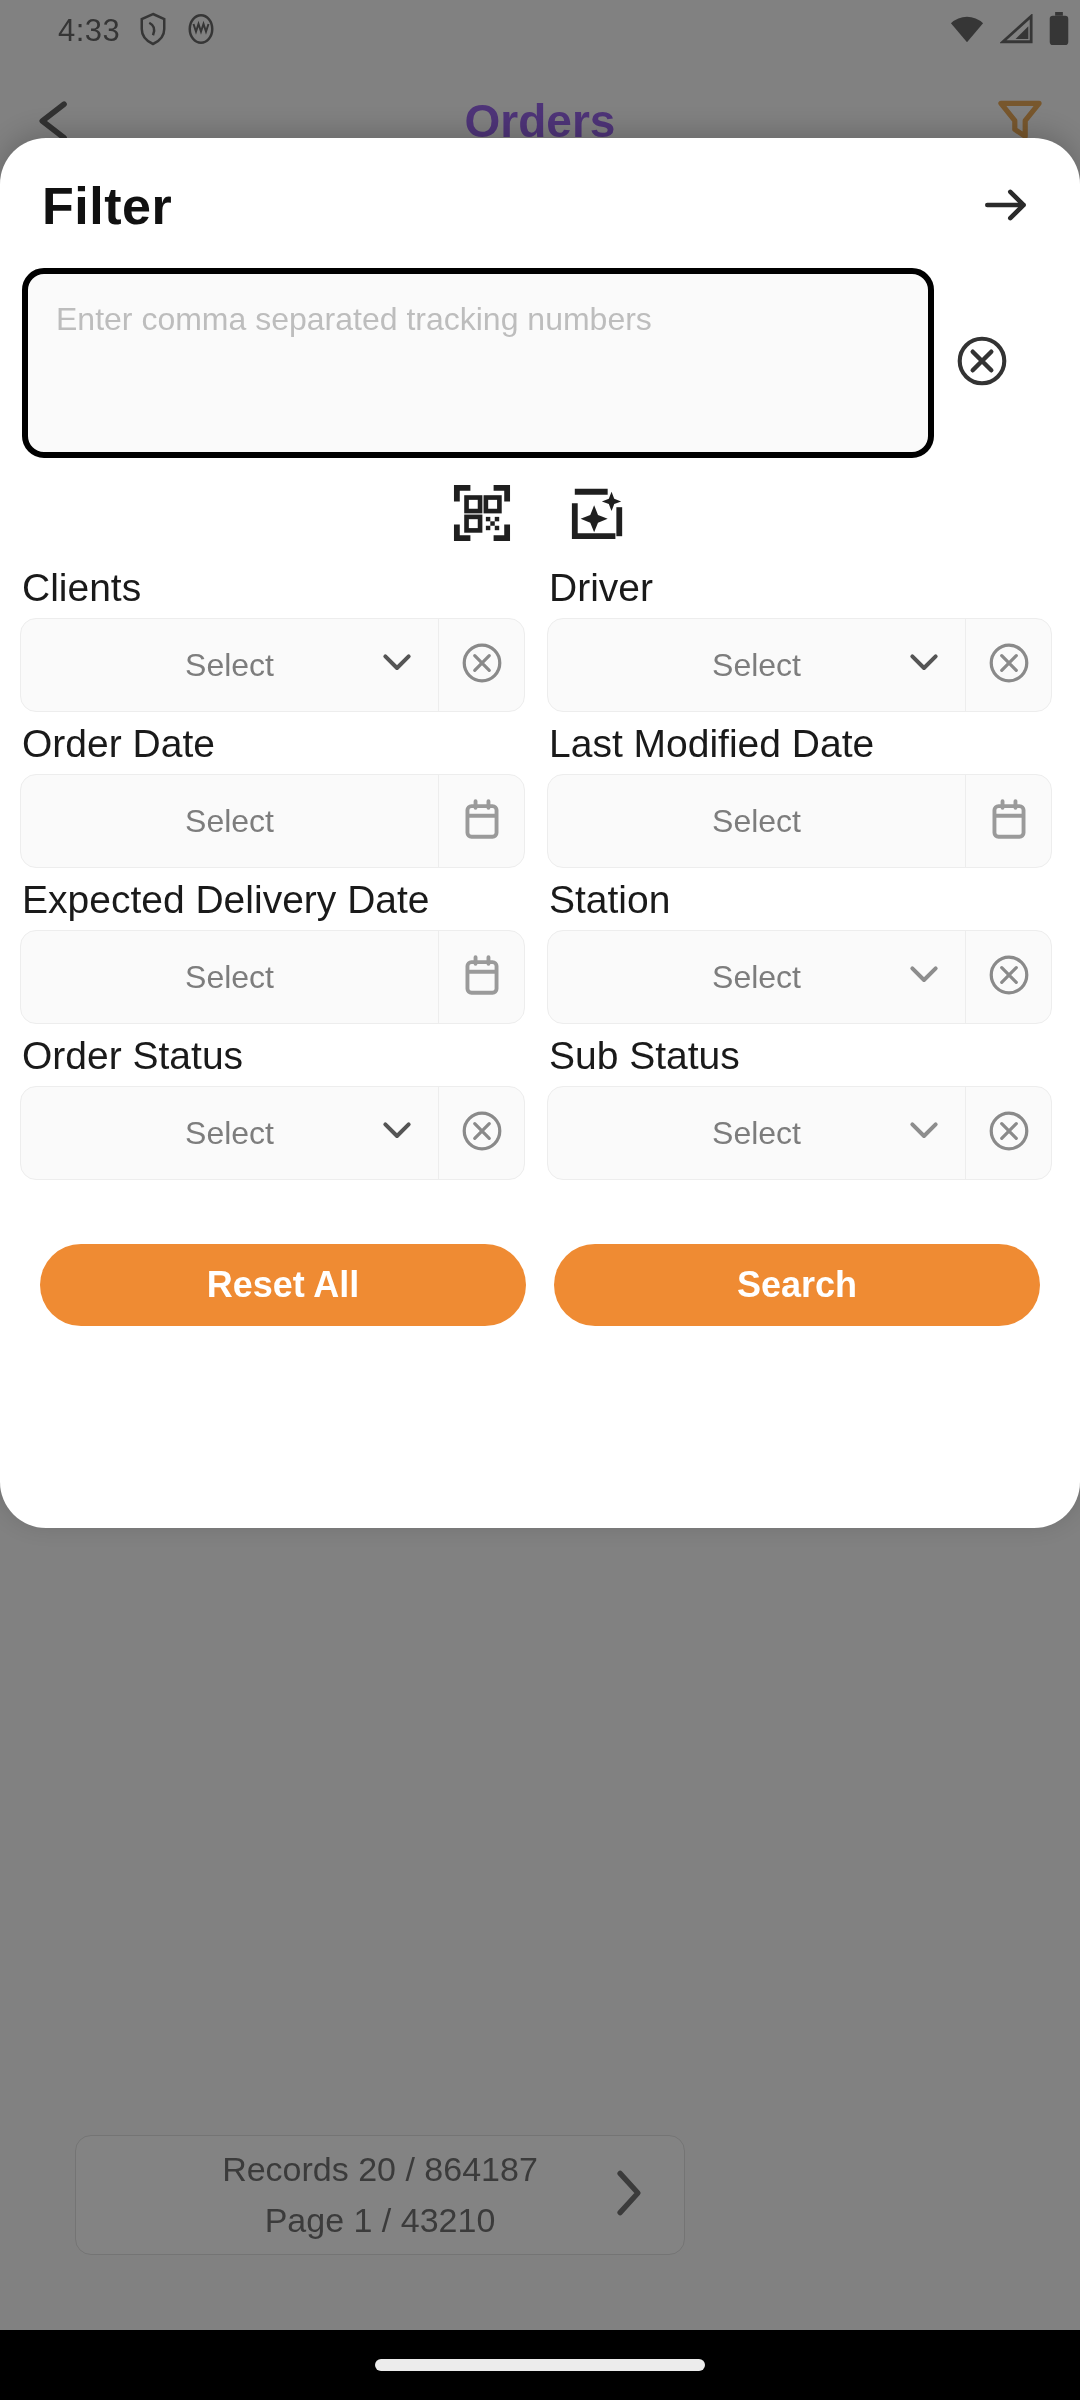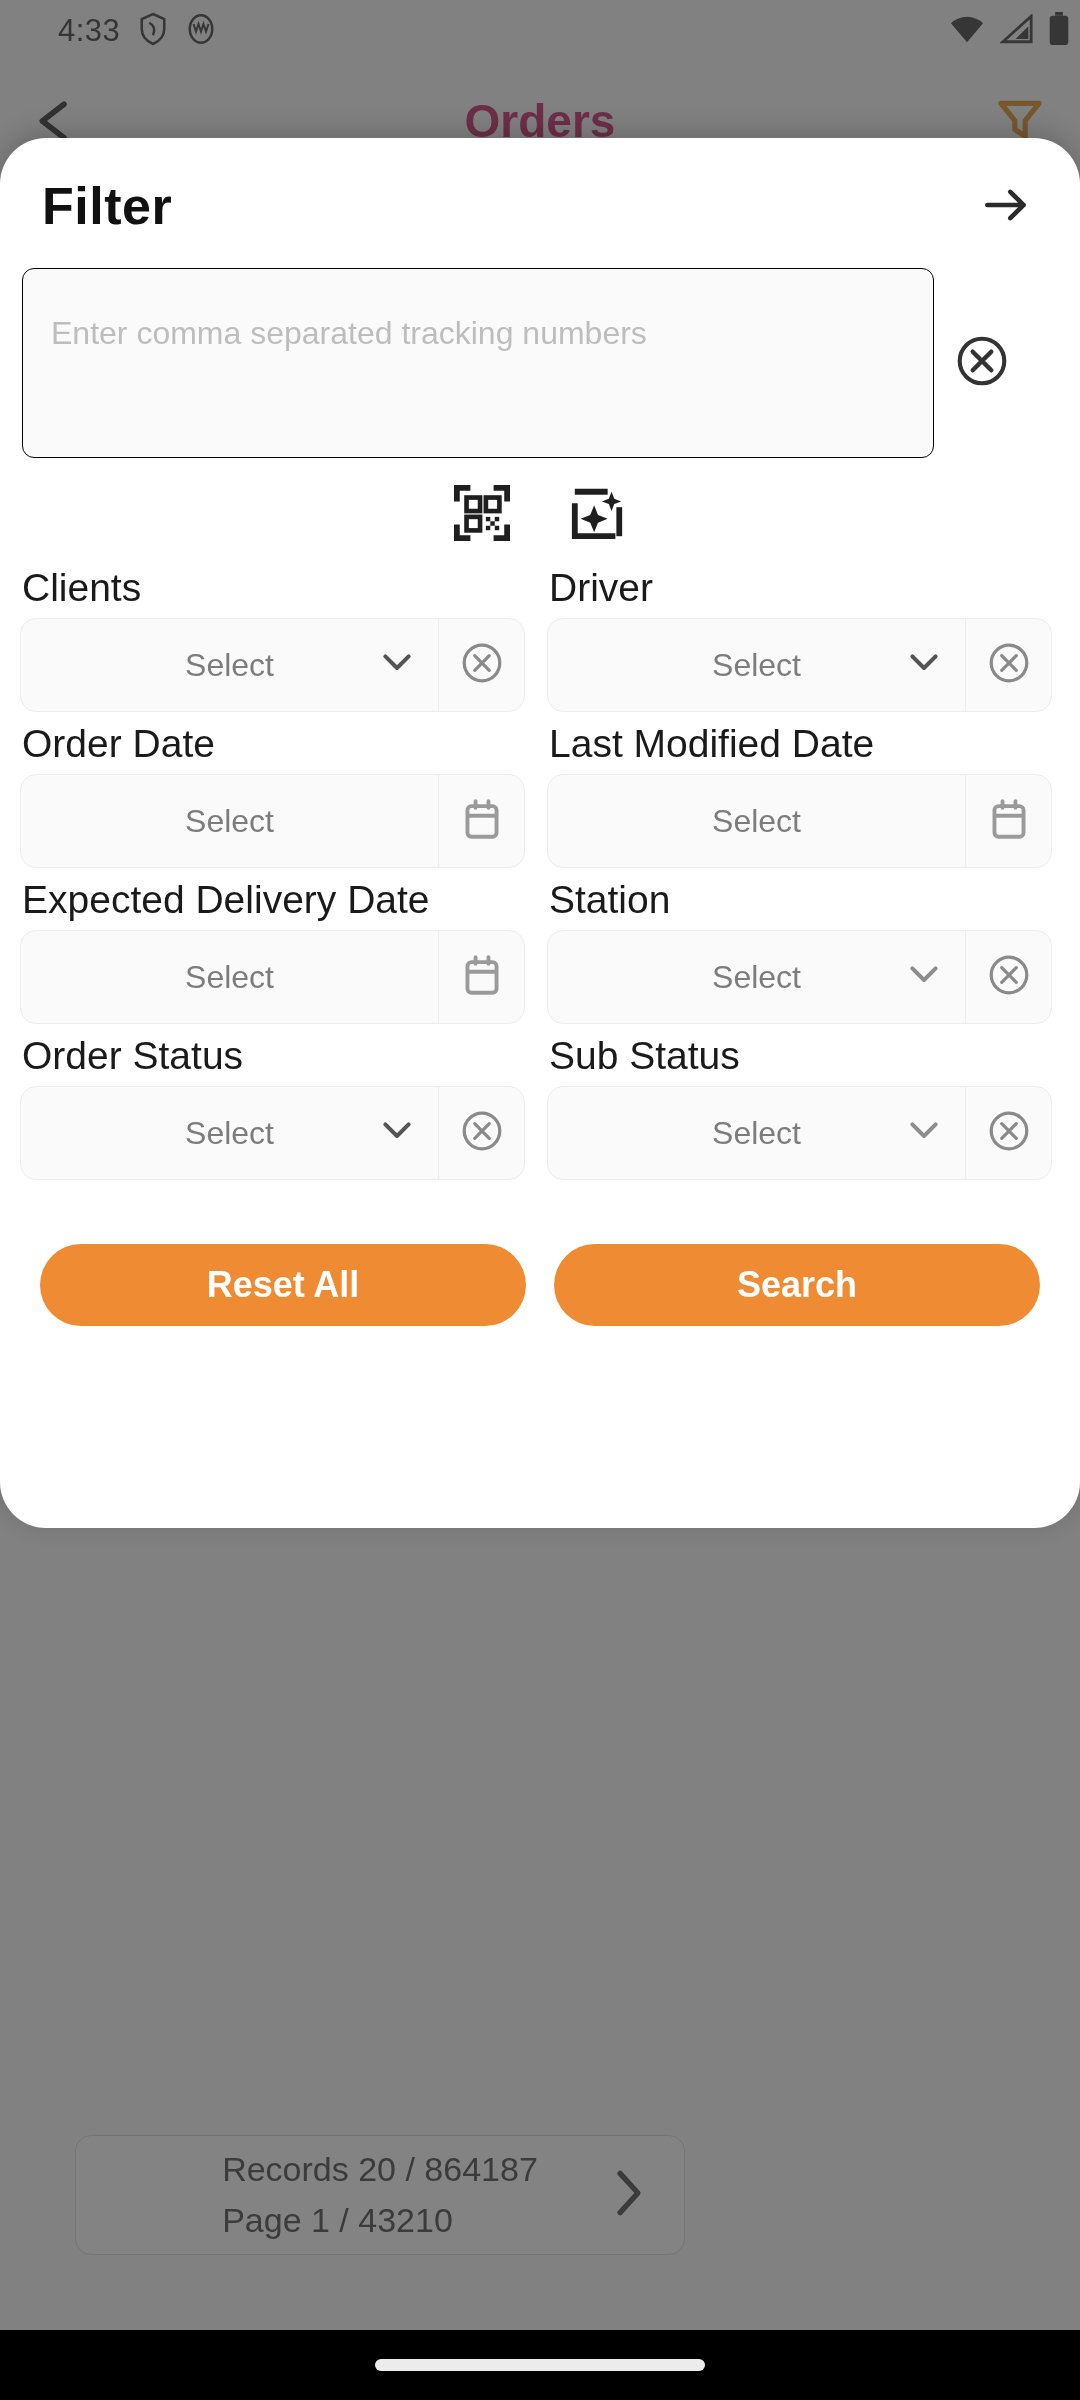--- a/index.html
+++ b/index.html
@@ -49,21 +49,21 @@
   
   #app-header {
     position:absolute; left:0; top:66px;
     width:1080px; height:110px;
     display:flex; align-items:center;
     padding:0 34px;
   }
   #app-header .back { width:60px; height:60px; display:flex; align-items:center; }
   #app-header .title {
     position:absolute; left:0; right:0; text-align:center;
-    font-size:46px; font-weight:700; color:#be185d;
+    font-size:46px; font-weight:700; color:#6d28d9;
     pointer-events:none;
   }
   #app-header .funnel { margin-left:auto; }
 
   
   #bg-table {
     position:absolute; left:0; top:186px;
     width:1080px;
     border-collapse:collapse;
     table-layout:fixed;
@@ -88,21 +88,21 @@
   .rtl { direction:rtl; }
 
   
   #pager {
     position:absolute; left:75px; top:2135px;
     width:610px; height:120px;
     border:1px solid #cfcfcf; border-radius:16px;
     background:#f7f7f7;
     display:flex; align-items:center; justify-content:center;
   }
-  #pager .ptext { color:#3a3a3a; font-size:34px; line-height:1.5; }
+  #pager .ptext { text-align:center; color:#3a3a3a; font-size:34px; line-height:1.5; }
   #pager .chev { position:absolute; right:38px; top:50%; transform:translateY(-50%); }
 
   
   #gesture {
     position:absolute; left:0; bottom:0;
     width:1080px; height:70px;
     background:#000;
     display:flex; align-items:center; justify-content:center;
   }
   #gesture .bar {
@@ -130,23 +130,23 @@
   #sheet-arrow { margin-left:auto; padding:8px; }
 
   
   #tracking-row {
     display:flex; align-items:center;
     padding:32px 0 0 22px;
   }
   #tracking-box {
     width:912px; height:190px;
     background:#fafafa;
-    border:1px solid #000000;
-    border-radius:12px;
-    padding:46px 28px;
+    border:6px solid #000000;
+    border-radius:22px;
+    padding:27px 28px;
   }
   #tracking-ph { font-size:32px; color:#bdbdbd; }
   #tracking-clear { margin-left:22px; }
 
   
   #icon-row {
     display:flex; align-items:center; justify-content:center;
     gap:58px; padding-top:26px;
   }
 

